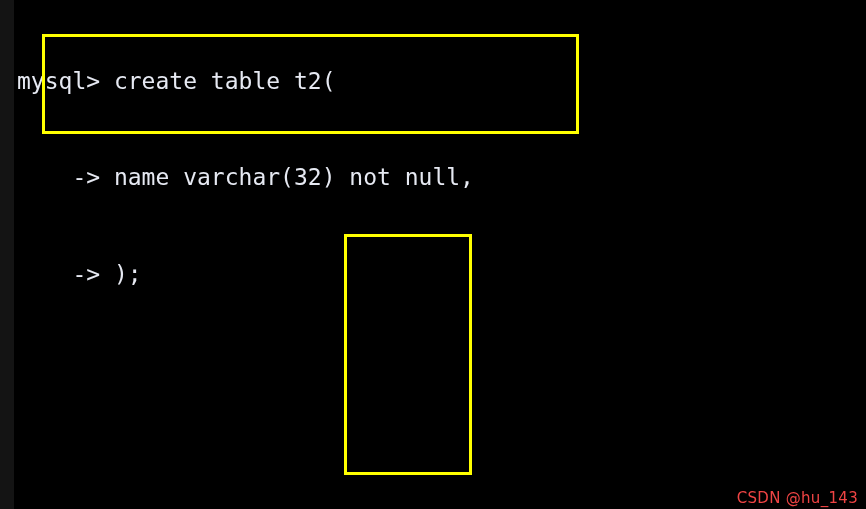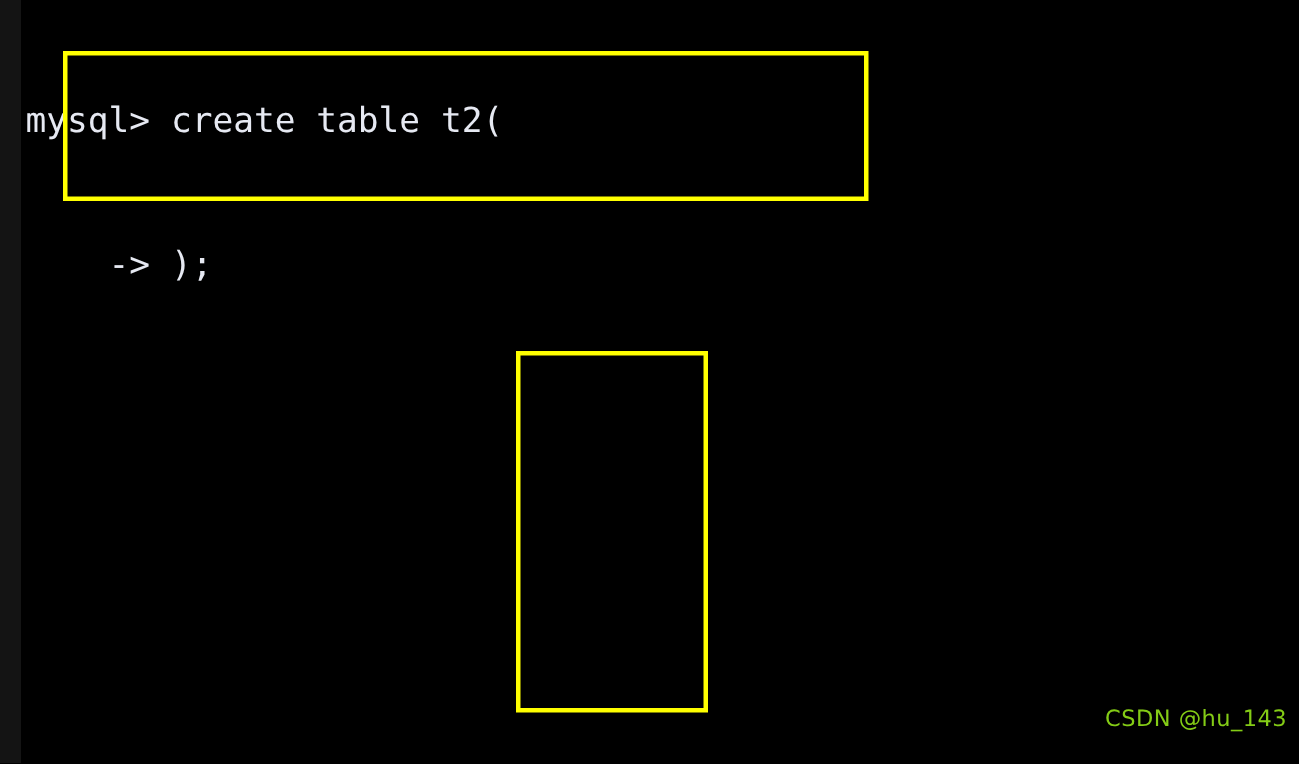--- a/index.html
+++ b/index.html
@@ -61,37 +61,38 @@
   #hl-null {
     left: 344px;
     top: 234px;
     width: 128px;
     height: 241px;
   }
 
   #watermark {
     position: absolute;
     right: 8px;
-    bottom: 21px;
+    bottom: 2px;
     z-index: 4;
-    color: #84cc16;
+    color: #ef4444;
     font-size: 15px;
     font-family: "DejaVu Sans", "Liberation Sans", sans-serif;
     letter-spacing: 0.3px;
   }
 </style>
 </head>
 <body>
 
 <div id="screen">
 
   <div id="gutter"></div>
 
   <div id="term">
     <span class="line">mysql&gt; create table t2(</span>
+    <span class="line">    -&gt; name varchar(32) not null,</span>
     <span class="line">    -&gt; );</span>
     
     
     
     
     
     
     
     
     

